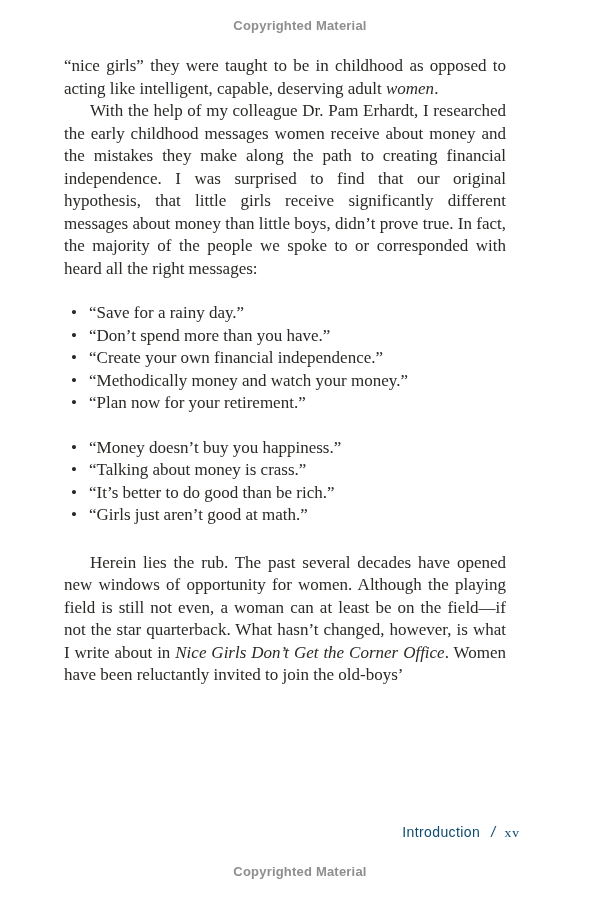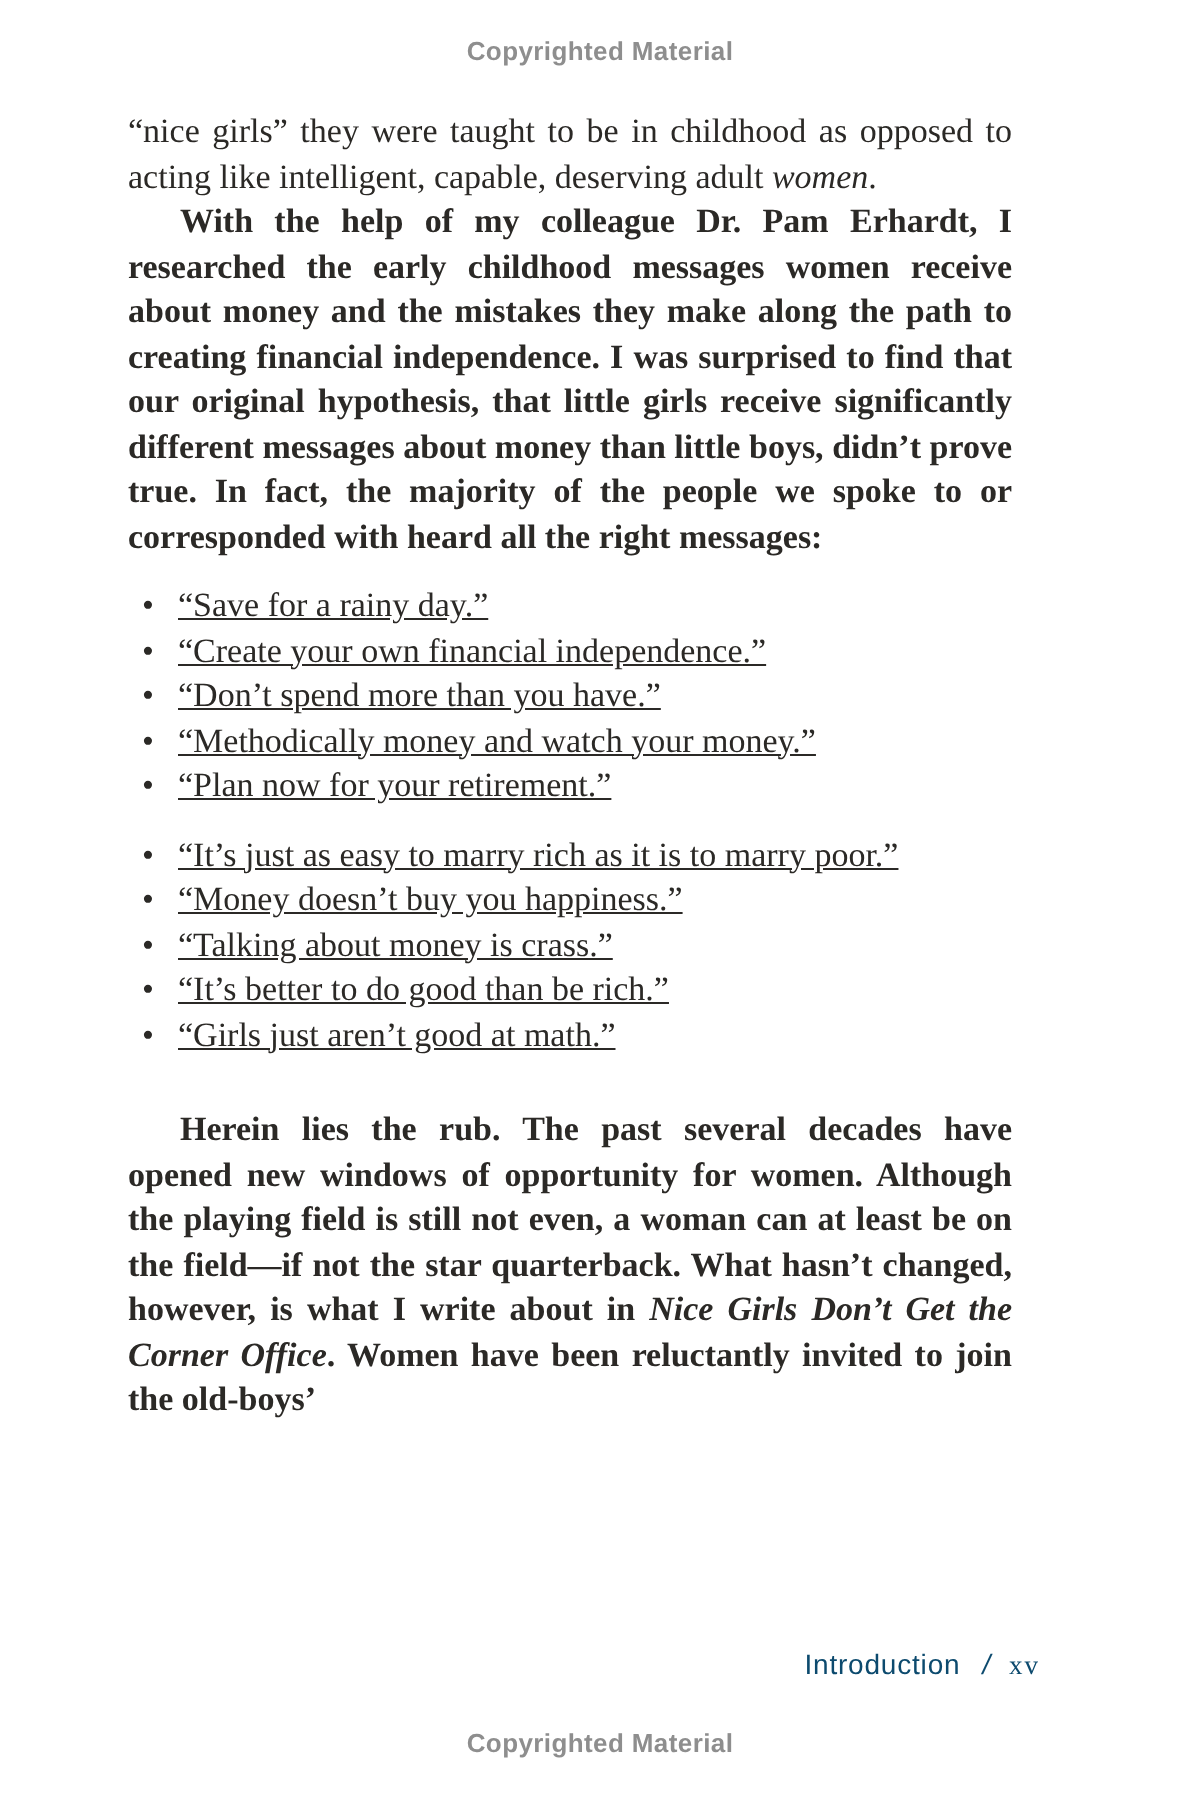--- a/index.html
+++ b/index.html
@@ -35,28 +35,27 @@
     left: 64px;
     top: 55px;
     width: 442px;
     font-size: 17px;
     line-height: 22.5px;
     text-align: justify;
   }
   .page-body p {
     margin: 0;
   }
-  p.indent { text-indent: 26px; font-weight: bold; }
+  p.indent { text-indent: 26px; }
   .para-space { margin-top: 25px !important; }
 
   ul.msg-list {
     list-style: none;
-    margin: 12px 0 0 0;
+    margin: 22px 0 0 0;
     padding: 0;
-    text-decoration: underline;
   }
   ul.msg-list li {
     position: relative;
     padding-left: 25px;
     text-align: left;
   }
   ul.msg-list li::before {
     content: "\2022";
     position: absolute;
     left: 7px;
@@ -91,29 +90,28 @@
   <div class="copyright top">Copyrighted Material</div>
 
   <div class="page-body">
 
     <p><span>“nice girls” they were taught to be in childhood as opposed to acting like intelligent, capable, deserving adult </span><i>women</i><span>.</span></p>
 
     <p class="indent">With the help of my colleague Dr. Pam Erhardt, I researched the early childhood messages women receive about money and the mistakes they make along the path to creating financial independence. I was surprised to find that our original hypothesis, that little girls receive significantly different messages about money than little boys, didn’t prove true. In fact, the majority of the people we spoke to or corresponded with heard all the right messages:</p>
 
     <ul class="msg-list">
       <li>“Save for a rainy day.”</li>
+      <li>“Don’t spend more than you have.”</li>
       <li>“Create your own financial independence.”</li>
-      <li>“Don’t spend more than you have.”</li>
       <li>“Methodically money and watch your money.”</li>
       <li>“Plan now for your retirement.”</li>
     </ul>
 
 
     <ul class="msg-list">
-      <li>“It’s just as easy to marry rich as it is to marry poor.”</li>
       <li>“Money doesn’t buy you happiness.”</li>
       <li>“Talking about money is crass.”</li>
       <li>“It’s better to do good than be rich.”</li>
       <li>“Girls just aren’t good at math.”</li>
     </ul>
 
     <p class="indent para-space"><span>Herein lies the rub. The past several decades have opened new windows of opportunity for women. Although the playing field is still not even, a woman can at least be on the field—if not the star quarterback. What hasn’t changed, however, is what I write about in </span><i>Nice Girls Don’t Get the Corner Office</i><span>. Women have been reluctantly invited to join the old-boys’</span></p>
 
   </div>
 

